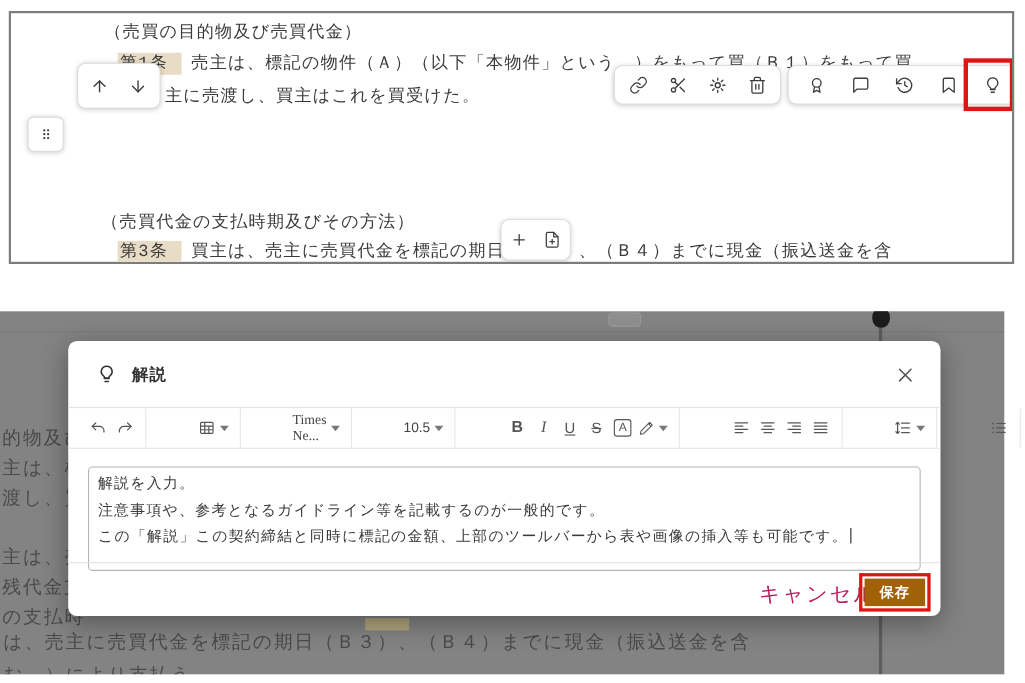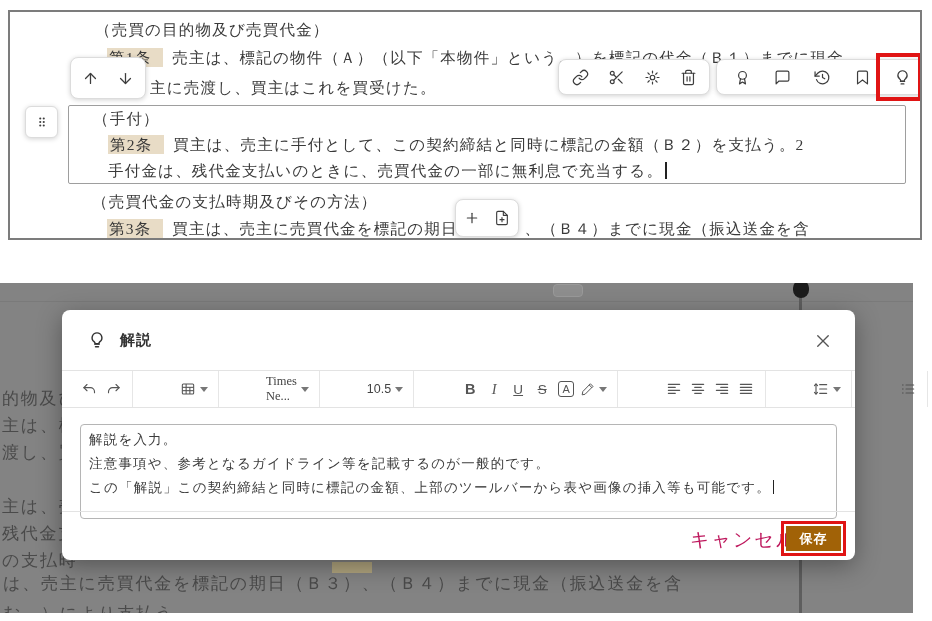--- a/index.html
+++ b/index.html
@@ -4,21 +4,21 @@
 <style>
   * { margin:0; padding:0; box-sizing:border-box; }
   body { background:#fff; font-family:"Liberation Sans","DejaVu Sans",sans-serif; }
   .screen { position:relative; width:932px; height:621px; background:#fff; overflow:hidden; }
   .abs { position:absolute; }
   svg { display:block; }
 
   
   .panel1 { position:absolute; left:8px; top:10px; width:914px; height:230px;
             border:2px solid #7c7c7c; background:#fff; overflow:hidden; }
-  .doc { font-family:Liberation Serif, serif; font-size:15.5px;
+  .doc { font-family:Liberation Mono, monospace; font-size:15.5px;
          letter-spacing:1.2px; color:#3a3a3a; white-space:nowrap; line-height:20px; }
   .hl { background:#e8dcc6; padding:1px 12px 1px 2px; margin-right:9px; }
   .block { border:1px solid #9e9e9e; border-radius:2px; background:#fff; }
   .ftool { position:absolute; background:#fff; border:1px solid #dcdcdc; border-radius:8px;
            box-shadow:0 1px 5px rgba(0,0,0,.18); display:flex; align-items:center;
            justify-content:space-evenly; z-index:3; }
   .ibtn { display:flex; align-items:center; justify-content:center; width:30px; height:30px;
           color:#3d3d3d; cursor:pointer; }
   .redbox { position:absolute; border:4px solid #e01414; z-index:4; }
   .caretbar { display:inline-block; width:1.5px; height:17px; background:#222;
@@ -70,33 +70,24 @@
 </head>
 <body>
 
 <div class="screen">
 
   <section class="panel1">
 
     <div class="abs doc" style="left:85px;top:8px">（売買の目的物及び売買代金）</div>
 
     <div class="abs doc" style="left:97px;top:36px">
-      <span class="hl">第1条</span><span>売主は、標記の物件（Ａ）（以下「本物件」という。）を標記の代金（Ｂ１）までに現金</span>
+      <span class="hl">第1条</span><span>売主は、標記の物件（Ａ）（以下「本物件」という。）をもって買（Ｂ１）をもって買</span>
     </div>
     <div class="abs doc" style="left:140px;top:66px">主に売渡し、買主はこれを買受けた。</div>
 
-    <div class="abs block" style="left:58px;top:93px;width:838px;height:79px">
-      <div class="abs doc" style="left:24px;top:3px">（手付）</div>
-      <div class="abs doc" style="left:39px;top:29px">
-        <span class="hl">第2条</span><span>買主は、売主に手付として、この契約締結と同時に標記の金額（Ｂ２）を支払う。2</span>
-      </div>
-      <div class="abs doc" style="left:39px;top:55px">
-        <span>手付金は、残代金支払いのときに、売買代金の一部に無利息で充当する。</span><span class="caretbar"></span>
-      </div>
-    </div>
 
     <div class="abs doc" style="left:82px;top:180px">（売買代金の支払時期及びその方法）</div>
     <div class="abs doc" style="left:97px;top:207px">
       <span class="hl">第3条</span><span>買主は、売主に売買代金を標記の期日（Ｂ３）、（Ｂ４）までに現金（振込送金を含</span>
     </div>
 
     <div class="ftool" style="left:15px;top:94px;width:33px;height:32px;border-radius:6px">
       <span class="ibtn">
         <svg width="14" height="14" viewBox="0 0 24 24" fill="currentColor" stroke="none">
           <circle cx="9" cy="6" r="1.8"></circle>

